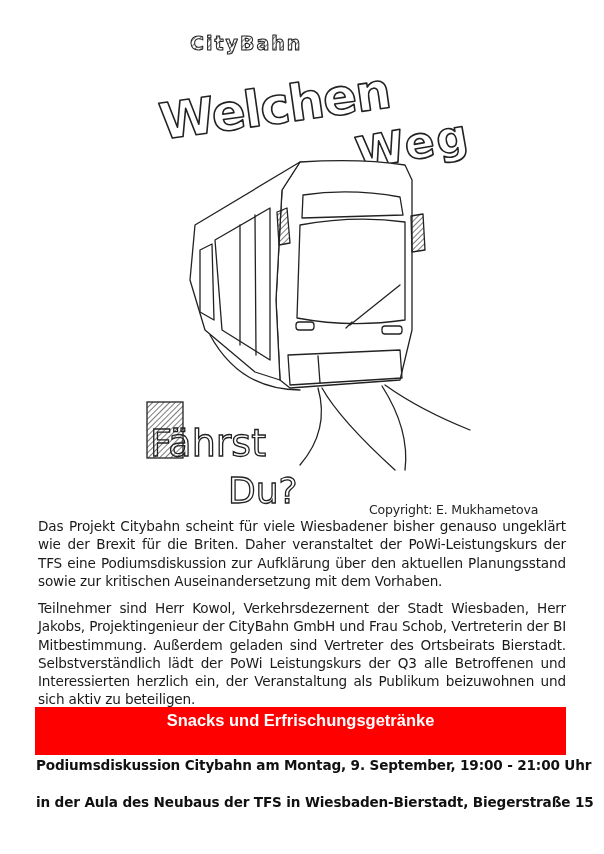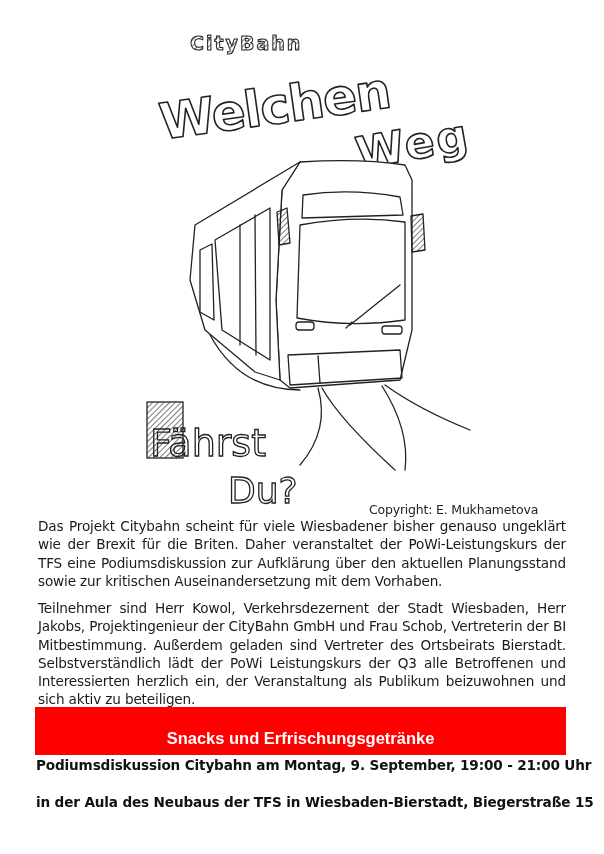--- a/index.html
+++ b/index.html
@@ -3,21 +3,21 @@
 <meta charset="utf-8">
 <style>
   html, body { margin: 0; padding: 0; background: #ffffff; }
   body { width: 604px; height: 854px; position: relative; overflow: hidden; font-family: "DejaVu Sans", sans-serif; color: #111; }
   .illus { position: absolute; left: 0; top: 0; width: 604px; height: 510px; }
   .copyright { position: absolute; left: 369px; top: 489px; font-size: 12.5px; color: #222; font-family: "DejaVu Sans", sans-serif; letter-spacing: -0.2px; margin-top: 13px; }
   .body-text { position: absolute; left: 36px; width: 532px; font-size: 13.6px; line-height: 18.3px; text-align: justify; color: #1a1a1a; letter-spacing: -0.15px; }
   .p1 { top: 515px; }
   .p2 { top: 597px; }
   .p1 p, .p2 p { margin: 2px; }
-  .banner { position: absolute; left: 35px; top: 707px; width: 531px; height: 48px; background: #ff0000; color: #fff; font-family: "Liberation Sans", sans-serif; font-weight: bold; text-align: center; font-size: 16.5px; line-height: 22px; padding-top: 20px; box-sizing: border-box; }
+  .banner { position: absolute; left: 35px; top: 707px; width: 531px; height: 48px; background: #ff0000; color: #fff; font-family: "Liberation Sans", sans-serif; font-weight: bold; text-align: center; font-size: 16.5px; line-height: 22px; padding-top: 2px; box-sizing: border-box; }
   .event { position: absolute; left: 36px; font-weight: bold; font-size: 13.6px; color: #111; letter-spacing: -0.15px; }
   .e1 { top: 757px; text-align: right; }
   .e2 { top: 779px; margin-top: 15px; }
 </style>
 </head>
 <body>
 
 <svg class="illus" viewBox="0 0 604 510" xmlns="http://www.w3.org/2000/svg">
   <defs>
     <pattern id="hatch" width="4" height="4" patternUnits="userSpaceOnUse" patternTransform="rotate(45)">

